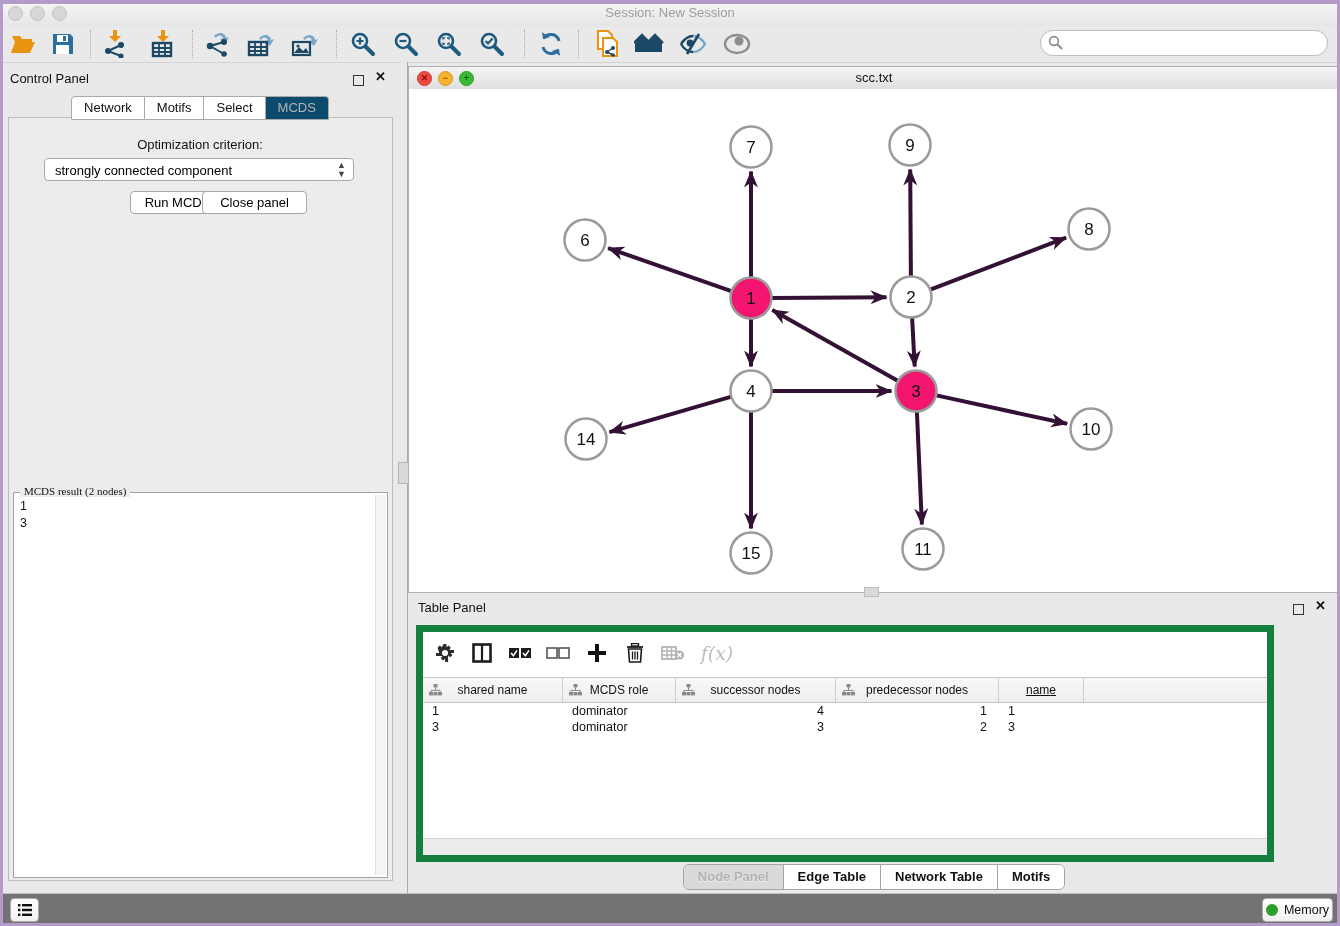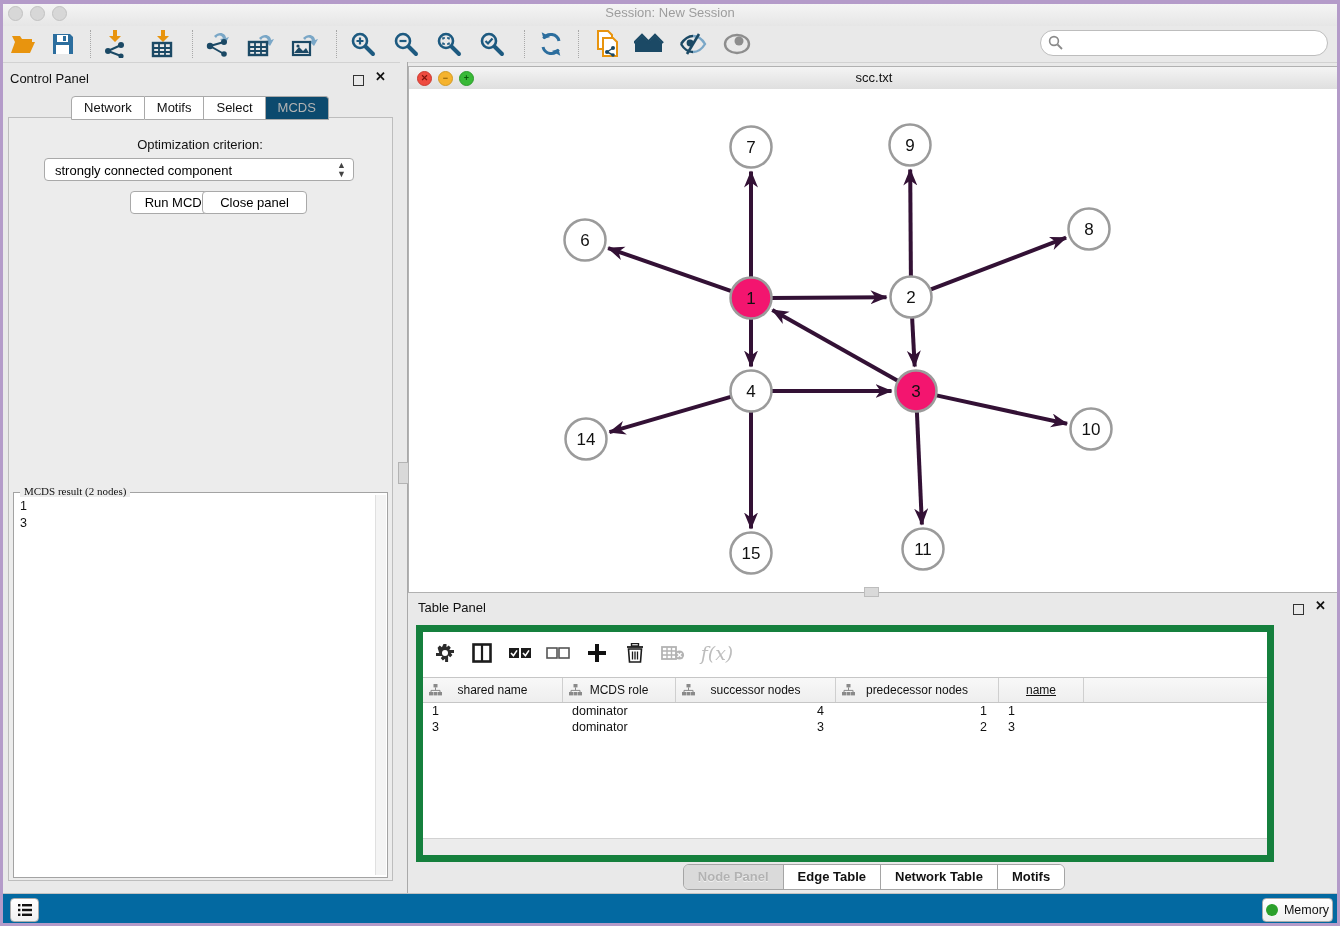--- a/index.html
+++ b/index.html
@@ -72,21 +72,21 @@
   .trow{position:absolute;left:0;right:0;height:16px;display:flex;}
   .td{box-sizing:border-box;font-size:12.5px;color:#111;line-height:16px;overflow:hidden;}
   .tp-hscroll{position:absolute;left:0;right:0;bottom:0;height:16px;background:#ececec;border-top:1px solid #d2d2d2;}
   .bottom-tabs{left:408px;top:864px;width:932px;text-align:center;}
   .btabs{display:inline-flex;border-radius:6px;overflow:hidden;border:1px solid #a5a5a5;}
   .btabs .btab{background:#fff;color:#111;font-size:13px;padding:4px 14px 5px;border-left:1px solid #a5a5a5;font-weight:bold;}
   .btabs .btab:first-child{border-left:none;}
   .btabs .btab.sel{background:#dadada;color:#b2b2b2;text-shadow:0 1px 0 #f0f0f0;}
 
   
-  .statusbar{left:0;top:893px;width:1340px;height:33px;background:#0369a1;border-top:1px solid #c2c2c2;}
+  .statusbar{left:0;top:893px;width:1340px;height:33px;background:#737373;border-top:1px solid #c2c2c2;}
   .sb-btn{position:absolute;top:4px;height:24px;background:linear-gradient(#ffffff,#f0f0f0);border:1px solid #ababab;border-radius:4px;box-sizing:border-box;display:flex;align-items:center;justify-content:center;}
   .mem-dot{width:12px;height:12px;border-radius:50%;background:#2ba02b;margin-right:6px;}
   .mem-label{font-size:12.5px;color:#111;}
 </style>
 </head>
 <body>
 
 <div class="abs titlebar">
   <div class="abs" style="left:8px;top:6px;">
     <span class="tl-dot"></span><span class="tl-dot"></span><span class="tl-dot"></span>

